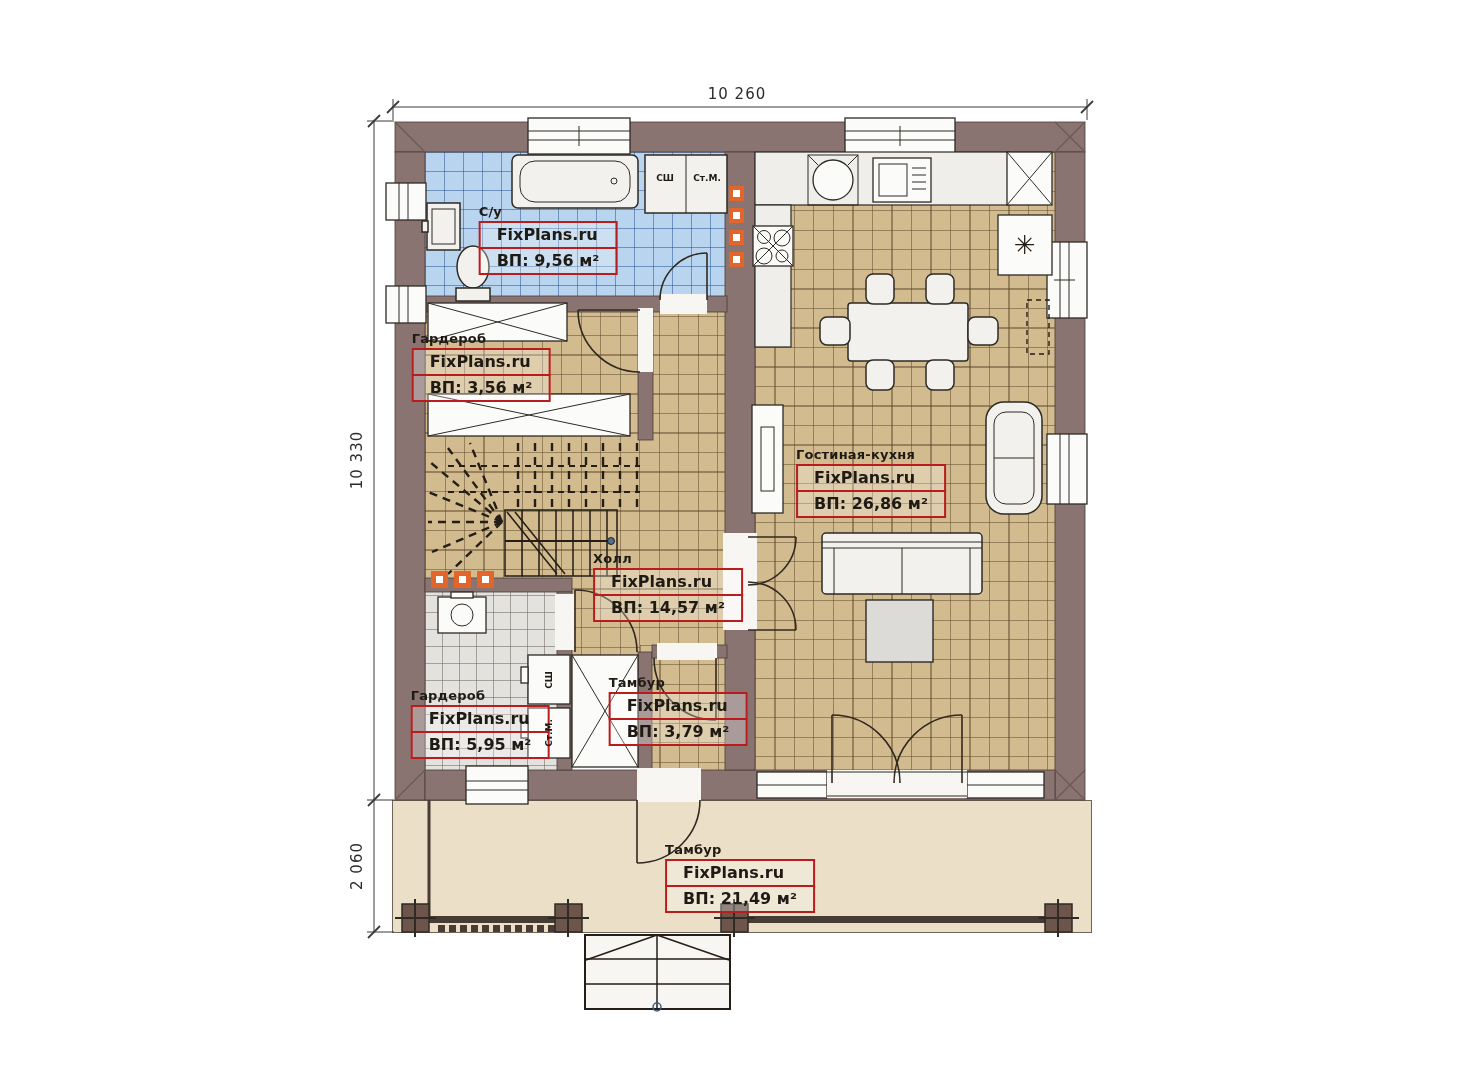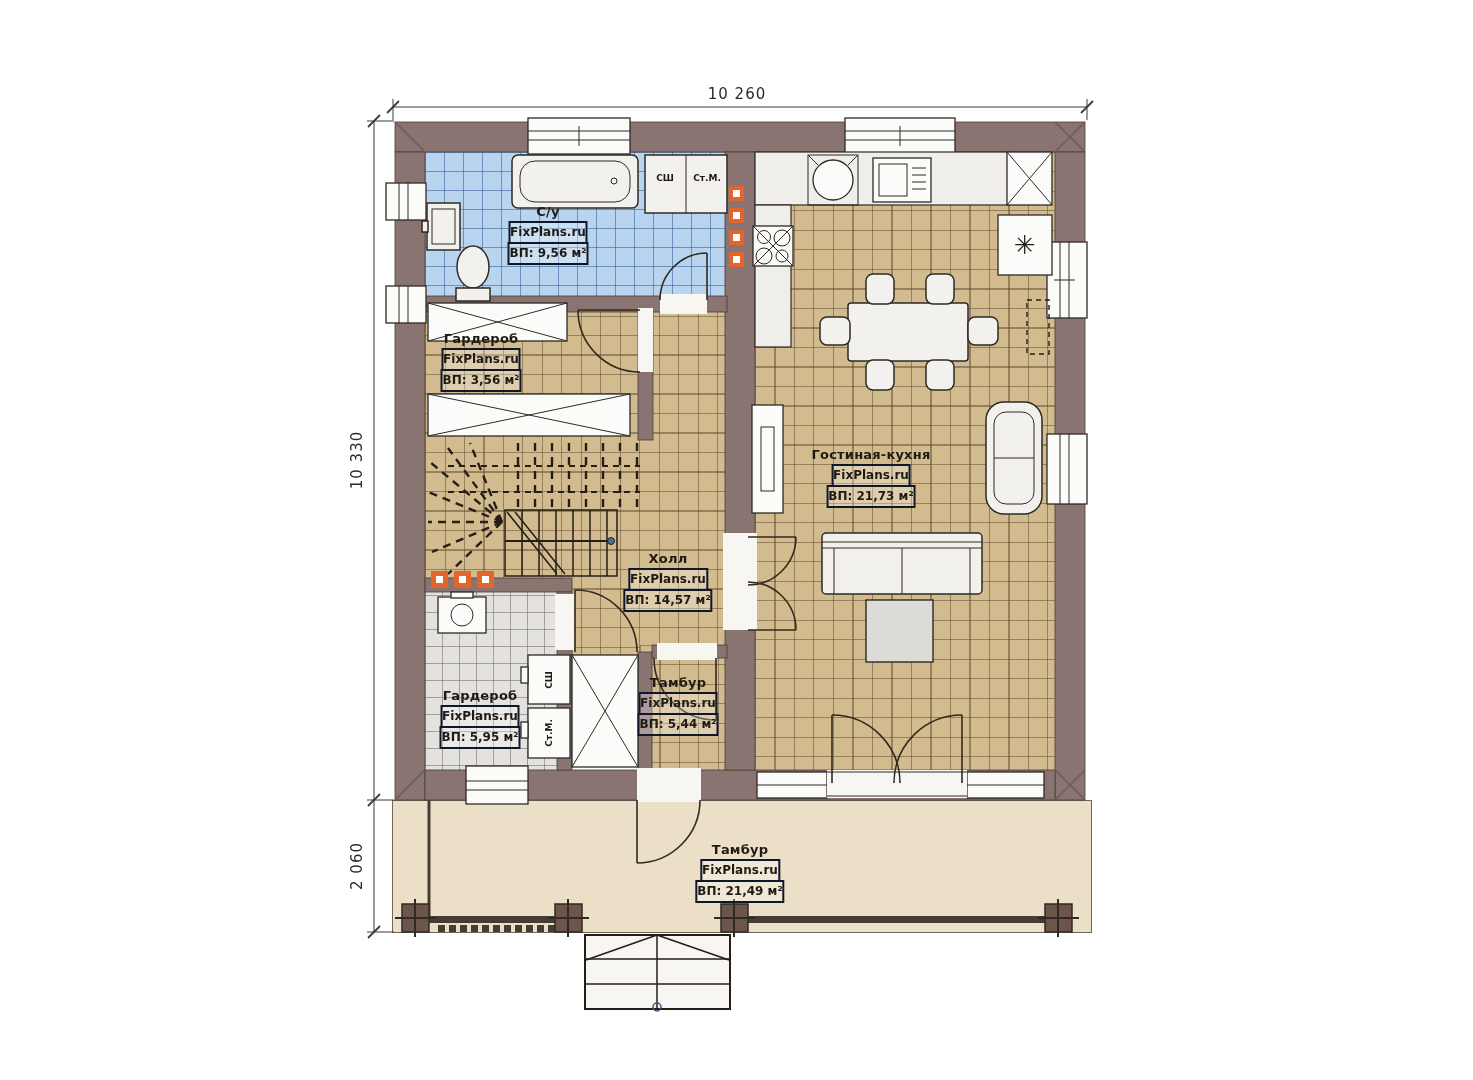--- a/index.html
+++ b/index.html
@@ -30,24 +30,24 @@
   .sline{fill:none;stroke:#241e16;stroke-width:1.5;}
   .hatch{stroke:#6a5a52;stroke-width:1.2;}
   .dim{stroke:#3a3a3a;stroke-width:1;}
   .dimtick{stroke:#3a3a3a;stroke-width:1.8;}
   .orange{fill:var(--accent,#e2652c);}
   .rail{fill:#463c34;}
   .colum{fill:#6d554b;stroke:#2e2a25;stroke-width:1.5;}
   .cross{stroke:#2e2a25;stroke-width:2;}
 
   .room-label{position:absolute;z-index:3;transform:translateX(-50%);
-    display:flex;flex-direction:column;align-items:center;white-space:nowrap;}
+    display:flex;flex-direction:column;white-space:nowrap;}
   .room-name{font-size:13px;font-weight:bold;letter-spacing:.2px;margin-bottom:2px;}
-  .wm-box,.area-box{border:2px solid #0f172a;background:rgba(255,255,255,.28);
-    font-size:12px;font-weight:bold;padding:2px 0;line-height:1.25;}
+  .wm-box,.area-box{border:2px solid #b91c1c;background:rgba(255,255,255,.28);
+    font-size:16px;font-weight:bold;padding:2px 16px;line-height:1.25;}
   .area-box{margin-top:-2px;}
   .mini{position:absolute;z-index:3;font-size:9px;font-weight:bold;transform:translate(-50%,-50%);}
   .mini.vert{transform:translate(-50%,-50%) rotate(-90deg);}
   .dimtext{position:absolute;z-index:3;font-size:15px;color:#2b2b2b;letter-spacing:1px;}
   .dimtext.h{transform:translateX(-50%);}
   .dimtext.v{transform:translate(-50%,-50%) rotate(-90deg);}
 </style>
 </head>
 <body>
 
@@ -422,36 +422,36 @@
     <div class="area-box">ВП: 9,56 м²</div>
   </div>
   <div class="room-label" style="left:481px;top:331px">
     <div class="room-name">Гардероб</div>
     <div class="wm-box">FixPlans.ru</div>
     <div class="area-box">ВП: 3,56 м²</div>
   </div>
   <div class="room-label" style="left:871px;top:447px">
     <div class="room-name">Гостиная-кухня</div>
     <div class="wm-box">FixPlans.ru</div>
-    <div class="area-box">ВП: 21,73 м²</div>
+    <div class="area-box">ВП: 26,86 м²</div>
   </div>
   <div class="room-label" style="left:668px;top:551px">
     <div class="room-name">Холл</div>
     <div class="wm-box">FixPlans.ru</div>
     <div class="area-box">ВП: 14,57 м²</div>
   </div>
   <div class="room-label" style="left:480px;top:688px">
     <div class="room-name">Гардероб</div>
     <div class="wm-box">FixPlans.ru</div>
     <div class="area-box">ВП: 5,95 м²</div>
   </div>
   <div class="room-label" style="left:678px;top:675px">
     <div class="room-name">Тамбур</div>
     <div class="wm-box">FixPlans.ru</div>
-    <div class="area-box">ВП: 5,44 м²</div>
+    <div class="area-box">ВП: 3,79 м²</div>
   </div>
   <div class="room-label" style="left:740px;top:842px">
     <div class="room-name">Тамбур</div>
     <div class="wm-box">FixPlans.ru</div>
     <div class="area-box">ВП: 21,49 м²</div>
   </div>
 
   <div class="mini" style="left:665px;top:178px">СШ</div>
   <div class="mini" style="left:707px;top:178px">Ст.М.</div>
   <div class="mini vert" style="left:549px;top:680px">СШ</div>

